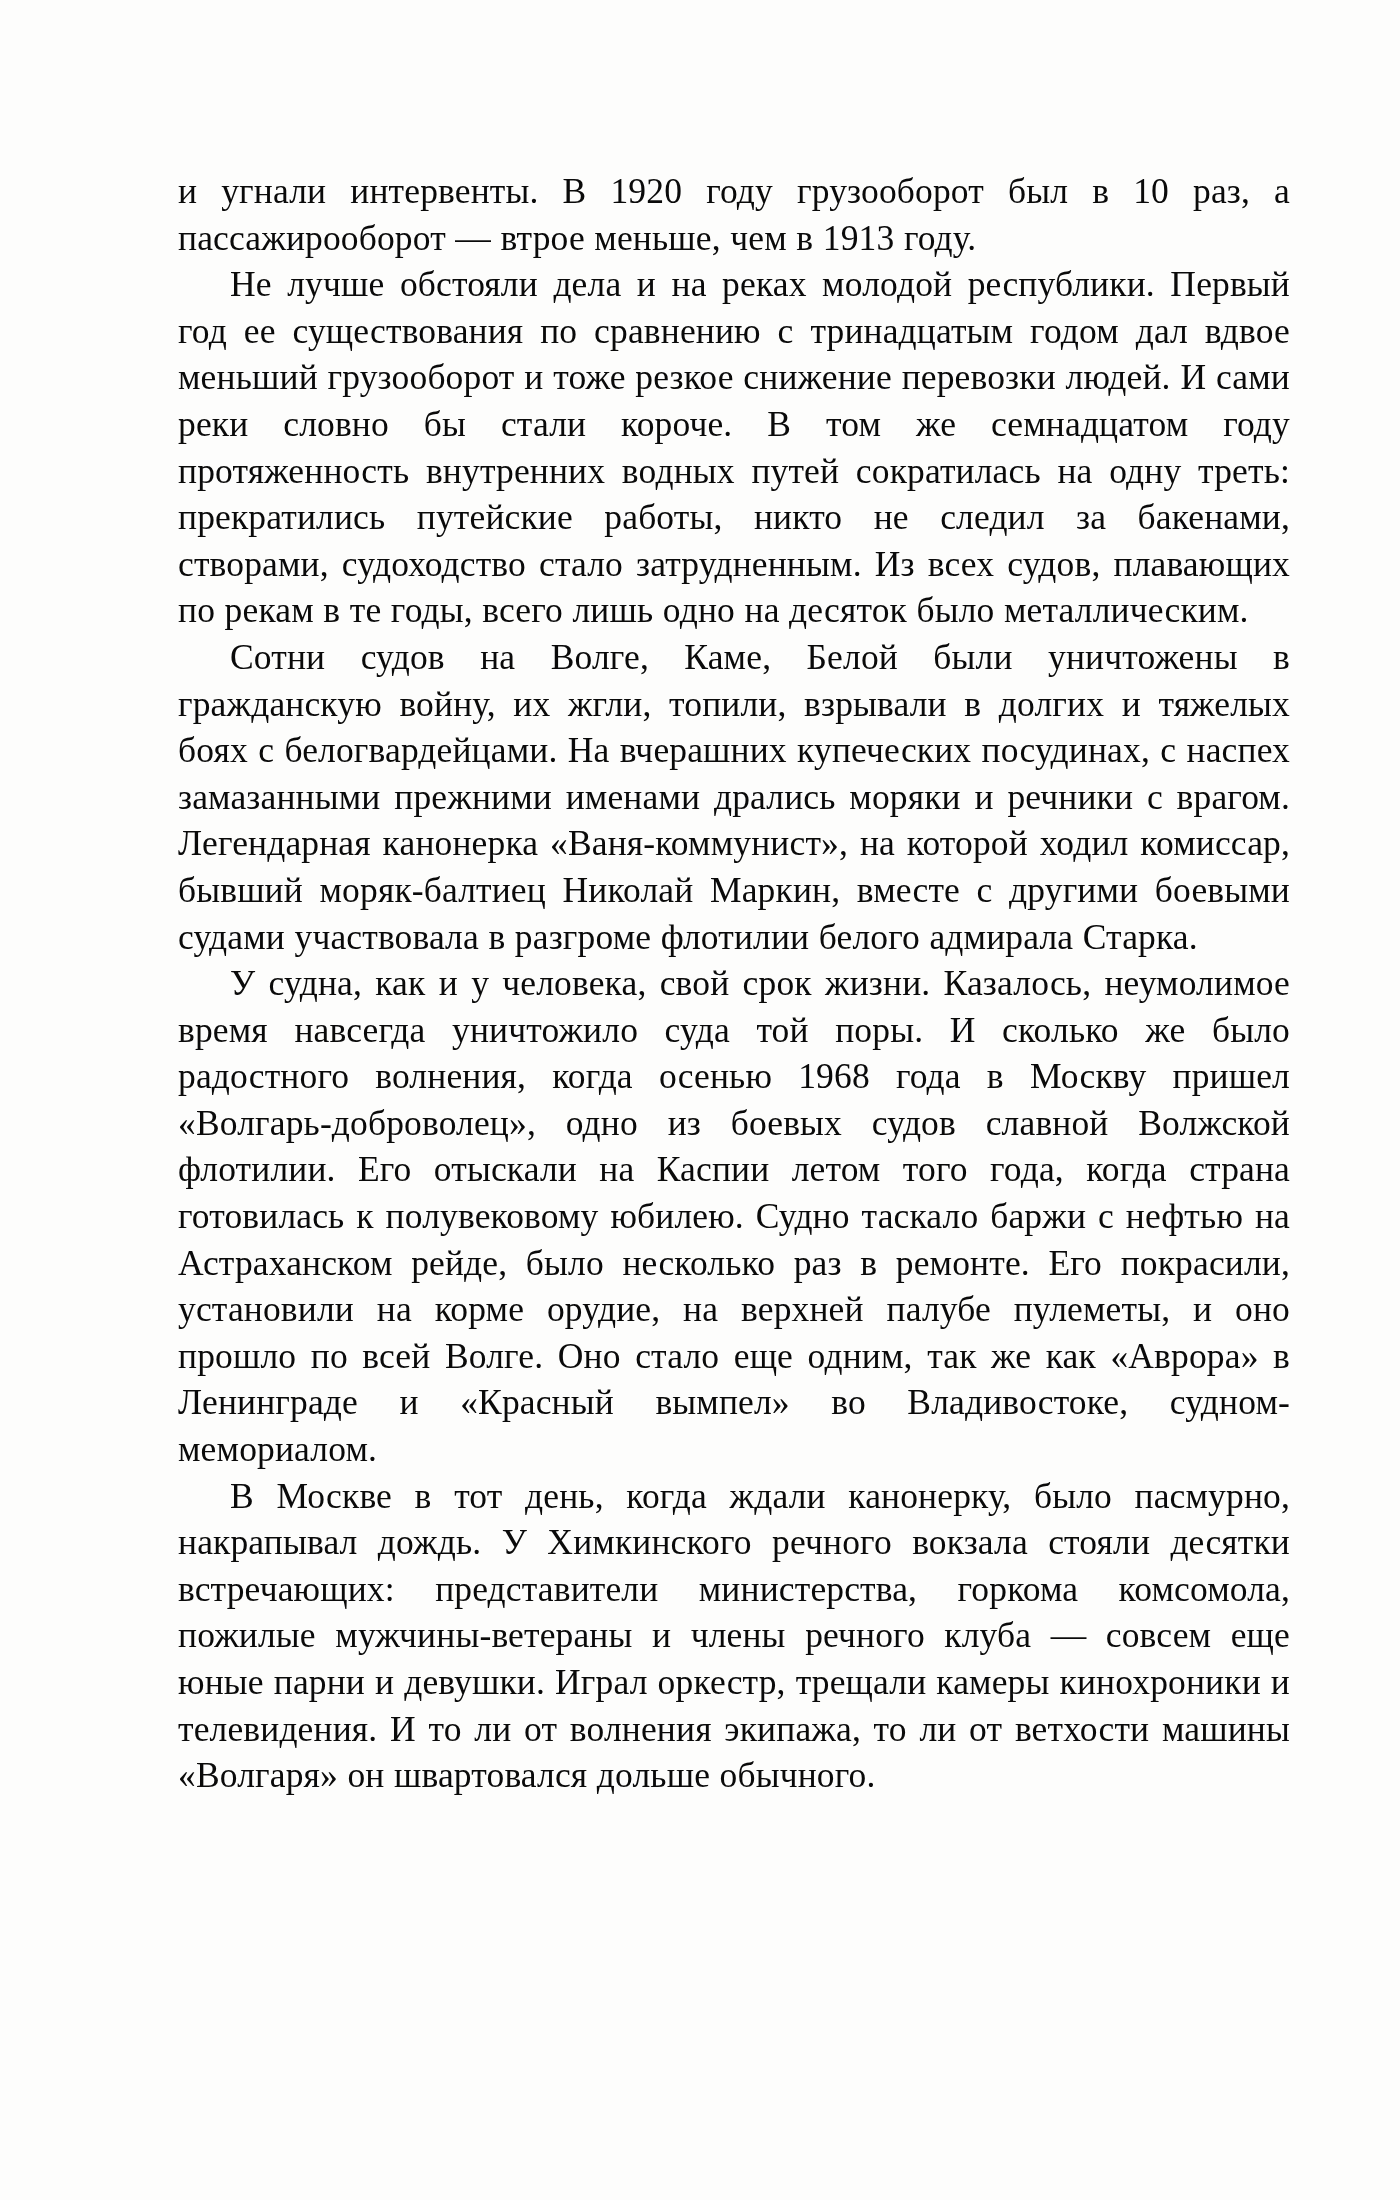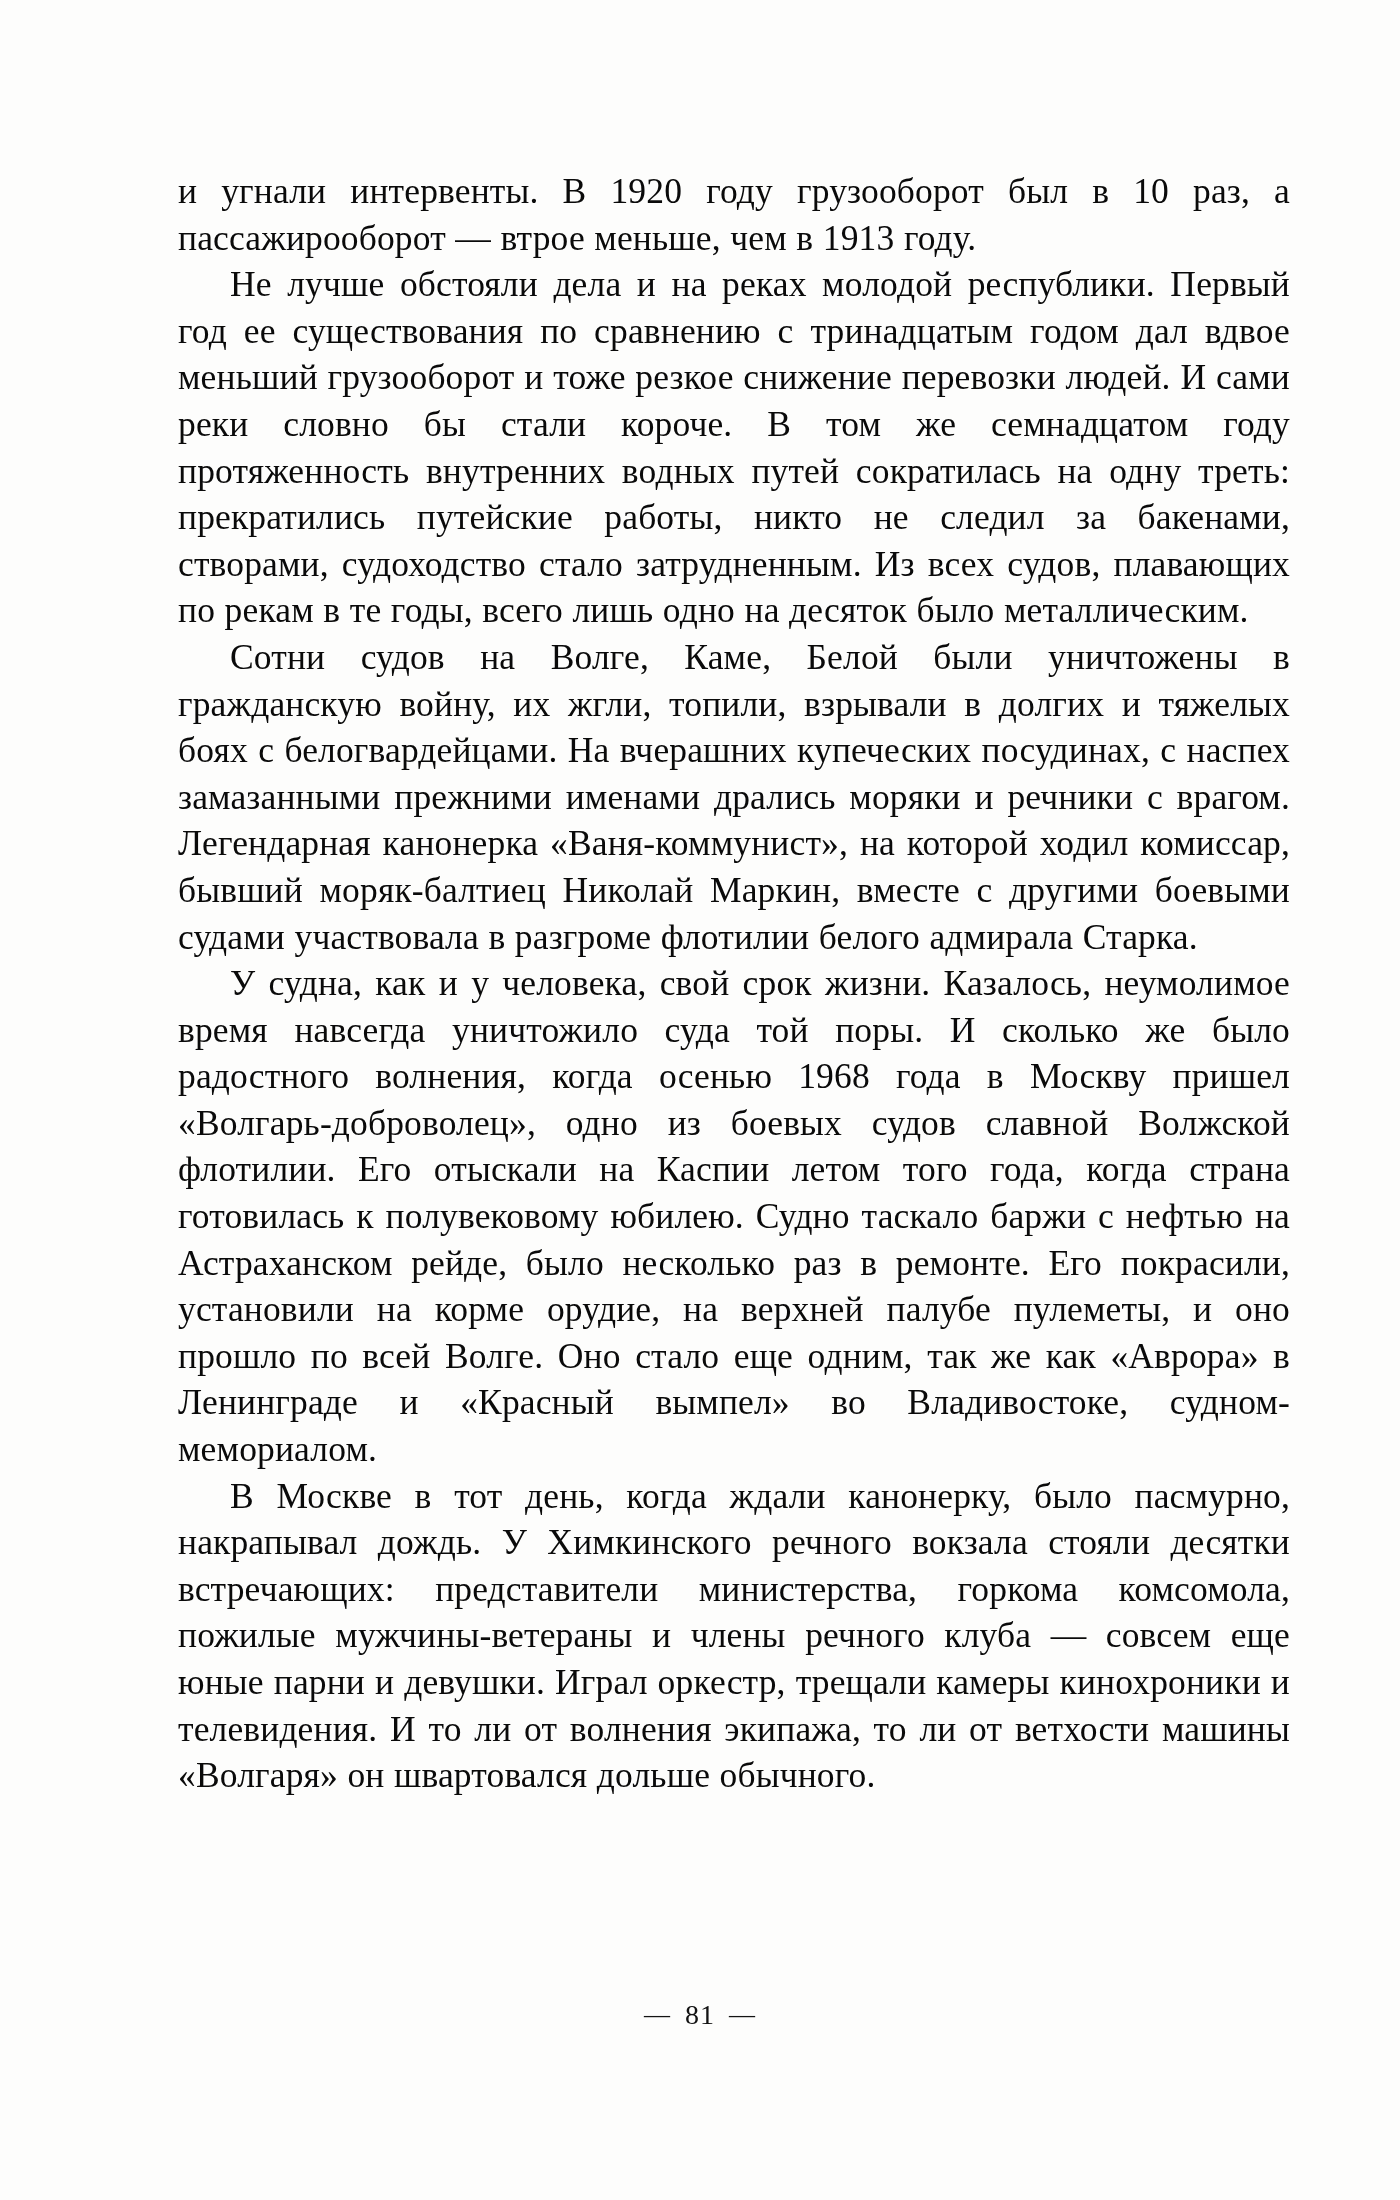--- a/index.html
+++ b/index.html
@@ -85,17 +85,14 @@
   <div class="paper-tone"></div>
 
   <div id="text-block">
     <p class="para no-indent">и угнали интервенты. В 1920 году грузооборот был в 10 раз, а пассажирооборот — втрое меньше, чем в 1913 году.</p>
     <p class="para">Не лучше обстояли дела и на реках молодой республики. Первый год ее существования по сравнению с тринадцатым годом дал вдвое меньший грузооборот и тоже резкое снижение перевозки людей. И сами реки словно бы стали короче. В том же семнадцатом году протяженность внутренних водных путей сократилась на одну треть: прекратились путейские работы, никто не следил за бакенами, створами, судоходство стало затрудненным. Из всех судов, плавающих по рекам в те годы, всего лишь одно на десяток было металлическим.</p>
     <p class="para">Сотни судов на Волге, Каме, Белой были уничтожены в гражданскую войну, их жгли, топили, взрывали в долгих и тяжелых боях с белогвардейцами. На вчерашних купеческих посудинах, с наспех замазанными прежними именами дрались моряки и речники с врагом. Легендарная канонерка «Ваня-коммунист», на которой ходил комиссар, бывший моряк-балтиец Николай Маркин, вместе с другими боевыми судами участвовала в разгроме флотилии белого адмирала Старка.</p>
     <p class="para">У судна, как и у человека, свой срок жизни. Казалось, неумолимое время навсегда уничтожило суда той поры. И сколько же было радостного волнения, когда осенью 1968 года в Москву пришел «Волгарь-доброволец», одно из боевых судов славной Волжской флотилии. Его отыскали на Каспии летом того года, когда страна готовилась к полувековому юбилею. Судно таскало баржи с нефтью на Астраханском рейде, было несколько раз в ремонте. Его покрасили, установили на корме орудие, на верхней палубе пулеметы, и оно прошло по всей Волге. Оно стало еще одним, так же как «Аврора» в Ленинграде и «Красный вымпел» во Владивостоке, судном-мемориалом.</p>
     <p class="para">В Москве в тот день, когда ждали канонерку, было пасмурно, накрапывал дождь. У Химкинского речного вокзала стояли десятки встречающих: представители министерства, горкома комсомола, пожилые мужчины-ветераны и члены речного клуба — совсем еще юные парни и девушки. Играл оркестр, трещали камеры кинохроники и телевидения. И то ли от волнения экипажа, то ли от ветхости машины «Волгаря» он швартовался дольше обычного.</p>
   </div>
 
-  <div id="page-number">
-    <span class="dash">—</span><span class="num">81</span><span class="dash">—</span>
-  </div>
 
 </div>
 
 </body></html>

